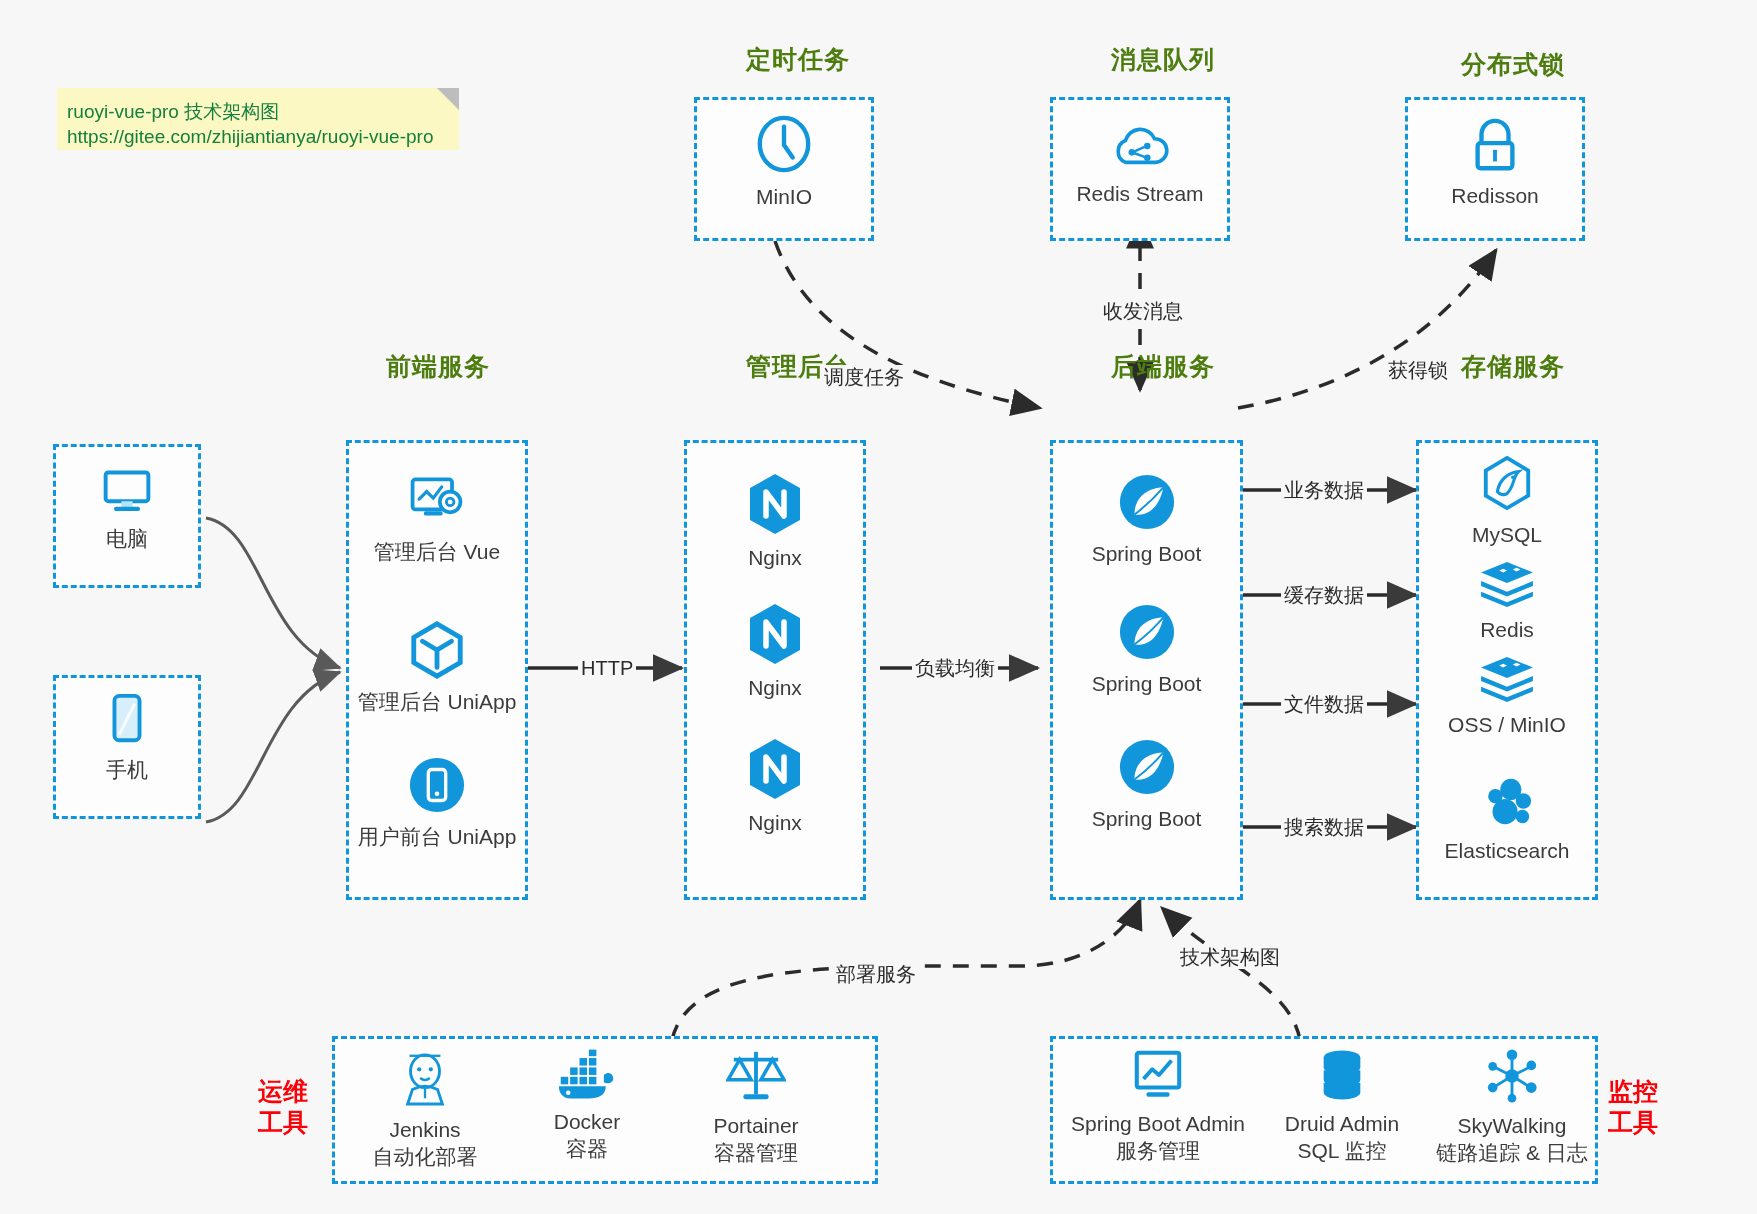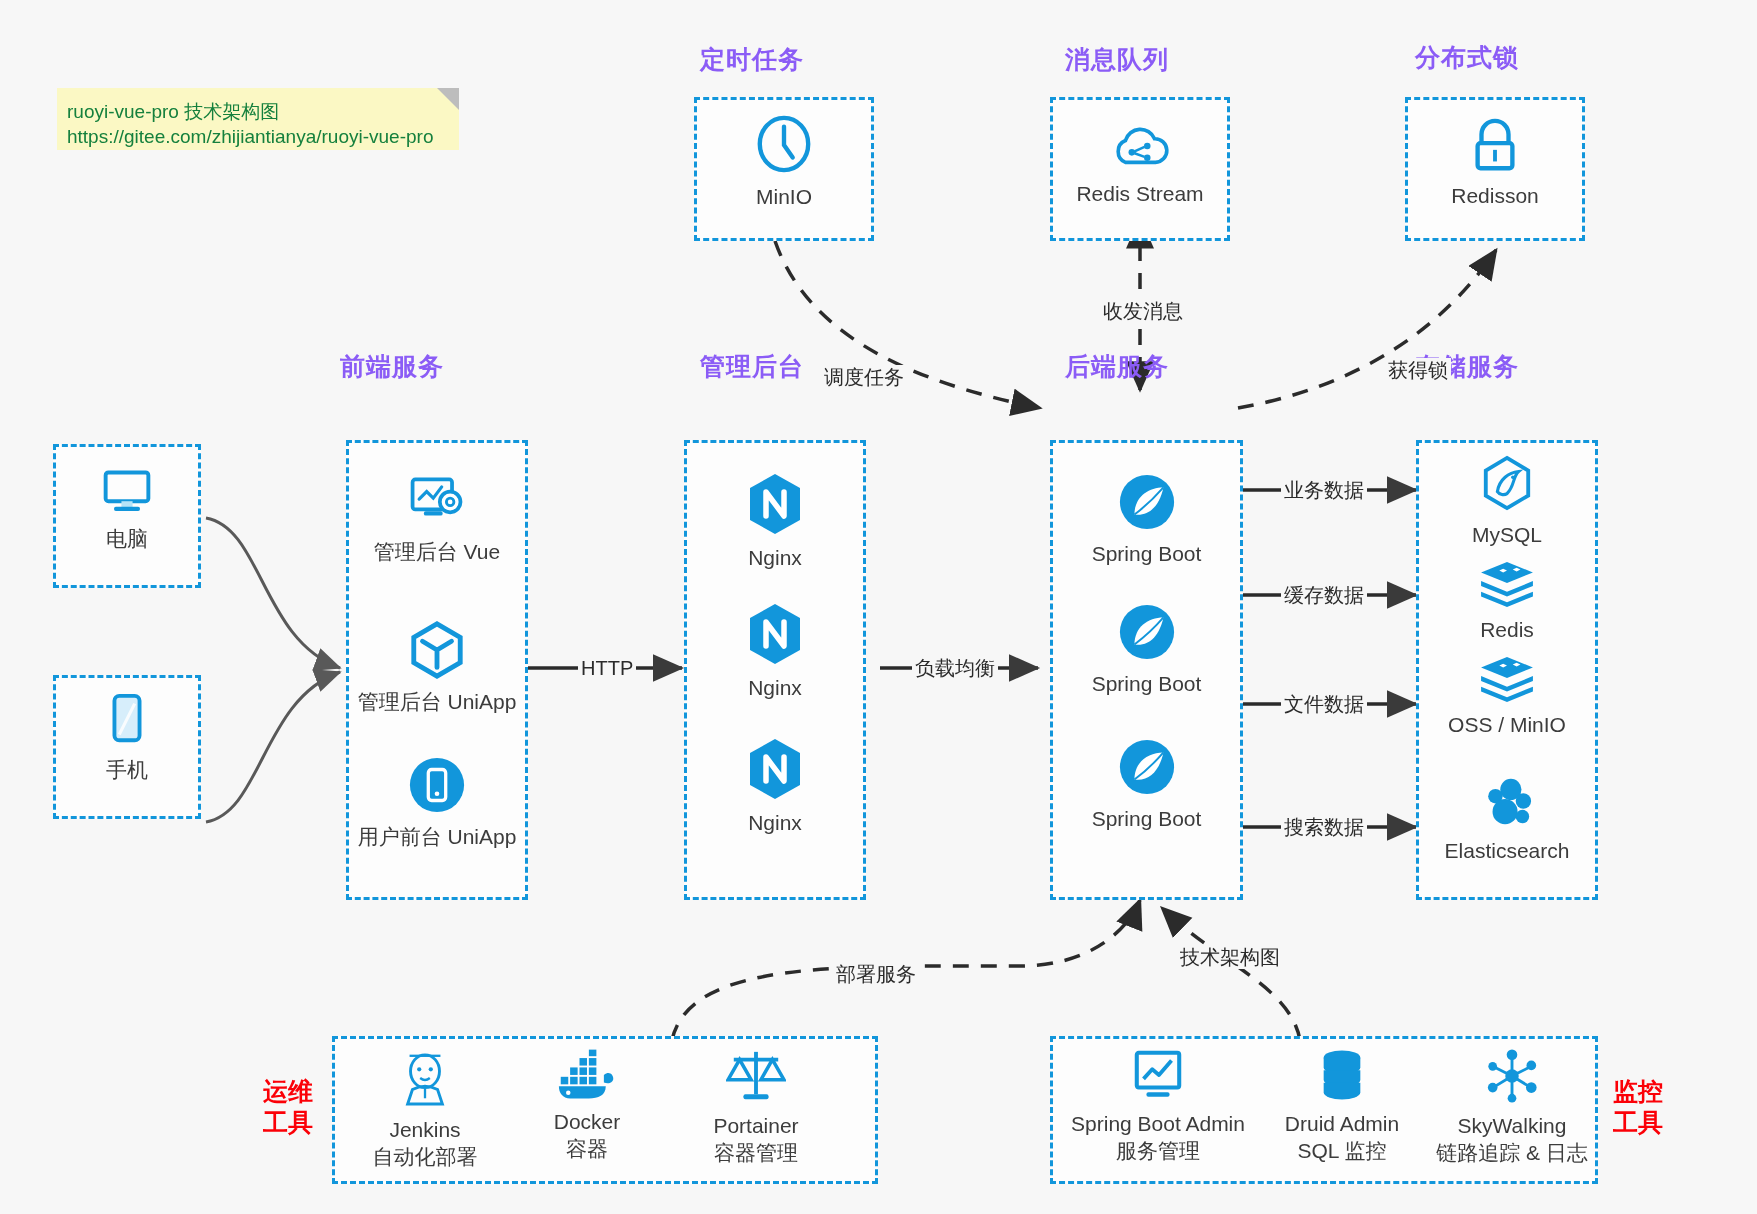--- a/index.html
+++ b/index.html
@@ -24,35 +24,35 @@
     z-index: 1;
   }
   .node-box {
     position: absolute;
     border: 3px dashed #1296db;
     background: #fdfdfd;
     z-index: 2;
   }
   .grp-title {
     position: absolute;
-    color: #8b5cf6;
+    color: #4d7c0f;
     font-weight: bold;
     font-size: 25px;
     letter-spacing: 1px;
-    text-align: left;
+    text-align: right;
     z-index: 3;
     white-space: nowrap;
   }
   .side-title {
     position: absolute;
     color: #fb0007;
     font-weight: bold;
     font-size: 25px;
     line-height: 31px;
-    text-align: center;
+    text-align: left;
     z-index: 3;
   }
   .cell {
     position: absolute;
     display: flex;
     flex-direction: column;
     align-items: center;
     justify-content: flex-start;
     z-index: 3;
   }
@@ -182,21 +182,21 @@
         <path d="M17,46 A13,13 0 0 1 17,22 A17,17 0 0 1 49,20 A12,12 0 0 1 50,46 Z" fill="none" stroke="#1296db" stroke-width="4"></path>
         <circle cx="24" cy="35" r="3.6" fill="#1296db"></circle>
         <circle cx="41" cy="28" r="3.6" fill="#1296db"></circle>
         <circle cx="41" cy="41" r="3.6" fill="#1296db"></circle>
         <path d="M27,34 L38,29 M27,36 L38,40" stroke="#1296db" stroke-width="2.8"></path>
       </svg>
     </span>
     <span class="lbl">Redis Stream</span>
   </div>
 
-  <div class="grp-title" style="left:1415px; top:41px; width:150px;">分布式锁</div>
+  <div class="grp-title" style="left:1415px; top:48px; width:150px;">分布式锁</div>
   <div class="node-box" style="left:1405px; top:97px; width:180px; height:144px;"></div>
   <div class="cell" style="left:1405px; top:118px; width:180px;">
     <span class="ico">
       <svg width="58" height="56" viewBox="0 0 60 58">
         <path d="M16,26 L16,17 A14,14 0 0 1 44,17 L44,26" fill="none" stroke="#1296db" stroke-width="4.5"></path>
         <rect x="12" y="26" width="36" height="26" rx="3" fill="none" stroke="#1296db" stroke-width="4.5"></rect>
         <line x1="30" y1="33" x2="30" y2="45" stroke="#1296db" stroke-width="4"></line>
       </svg>
     </span>
     <span class="lbl">Redisson</span>

